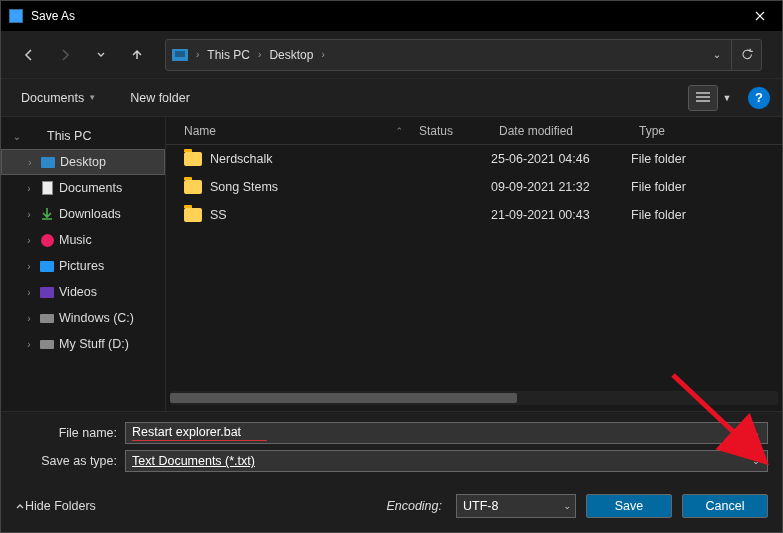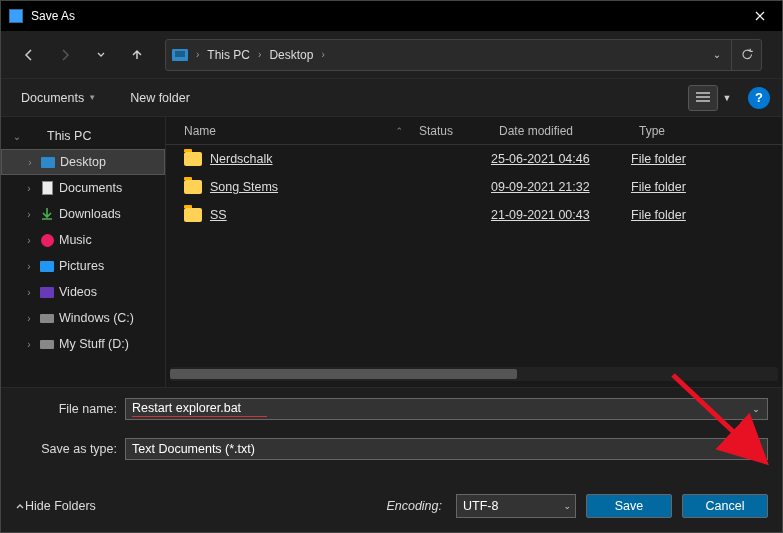--- a/index.html
+++ b/index.html
@@ -45,32 +45,32 @@
 .ticon { width:16px; height:16px; display:flex; align-items:center; justify-content:center; font-size:13px;}
 
 .filepane { flex:1; background:#191919; display:flex; flex-direction:column; min-width:0;}
 .colhead { height:28px; display:flex; align-items:center; border-bottom:1px solid #333; color:#bbb; font-size:12px;}
 .colhead .col { padding:0 8px; display:flex; align-items:center; gap:6px;}
 .c-name { width:245px; padding-left:18px !important;}
 .c-status { width:80px;}
 .c-date { width:140px;}
 .c-type { flex:1;}
 .rows { flex:1; overflow:auto; position:relative;}
-.row { display:flex; align-items:center; height:28px; color:#ddd; font-size:12.5px;text-decoration:underline;}
+.row { display:flex; align-items:center; height:28px; color:#ddd; font-size:12.5px;}
 .row .c-name { display:flex; align-items:center; gap:8px;}
 .foldericon { width:18px; height:14px; background:#ffd154; border-radius:2px; position:relative; display:inline-block;}
 .foldericon::before { content:""; position:absolute; top:-3px; left:0; width:8px; height:3px; background:#ffb300; border-radius:1px 1px 0 0;}
 .hscroll { height:14px; background:#222; margin:0 4px 6px 4px; position:relative; border-radius:2px;}
 .hscroll .thumb{ position:absolute; left:0; top:2px; height:10px; width:57%; background:#555; border-radius:2px;}
 
 
 .form { background:#1e1e1e; padding:10px 14px 6px 14px; border-top:1px solid #2a2a2a;}
-.frow { display:flex; align-items:center; margin-bottom:18px;}
+.frow { display:flex; align-items:center; margin-bottom:6px;}
 .frow label { width:110px; text-align:right; padding-right:8px; color:#ddd; font-size:12.5px;}
-.frow .field { flex:1; height:22px; border:1px solid #666; background:#333; color:#fff; font-size:12.5px; padding:0 6px; display:flex; align-items:center; position:relative;}
+.frow .field { flex:1; height:22px; border:1px solid #666; background:#333; color:#fff; font-size:12.5px; padding:0 6px; display:flex; align-items:center; position:relative;text-decoration:underline;}
 .frow .field input { background:transparent; border:none; color:#fff; font-size:12.5px; width:100%; outline:none;}
 .frow .field .drop { width:18px; display:flex; align-items:center; justify-content:center; color:#ccc; font-size:9px; position:absolute; right:2px; top:0; bottom:0;}
 .underline-red { border-bottom:1px solid #d13438; display:inline-block; line-height:15px;}
 
 
 .footer { display:flex; align-items:center; padding:10px 14px 14px 14px; gap:10px; background:#1e1e1e;}
 .footer .hidefolders { display:flex; align-items:center; gap:0; color:#ddd; font-size:12.5px;}
 .footer .spacer { flex:1;}
 .footer label.enc { color:#ddd; font-size:12.5px; margin-right:4px;font-style:italic;}
 .footer .encsel { width:120px; height:24px; border:1px solid #666; background:#333; color:#fff; font-size:12.5px; display:flex; align-items:center; padding:0 6px; position:relative;}

